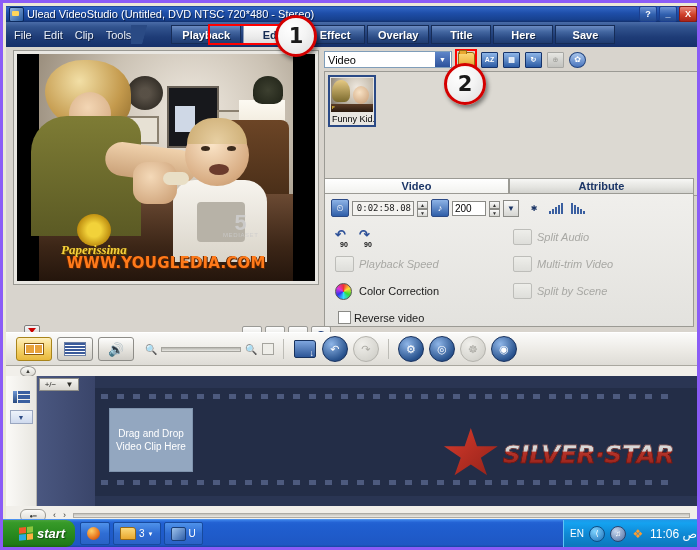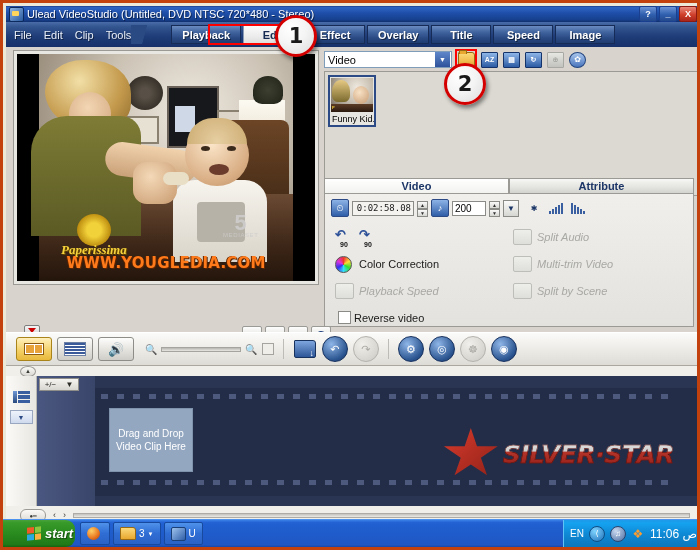--- a/index.html
+++ b/index.html
@@ -6,21 +6,21 @@
   body{
     width:700px;height:550px;overflow:hidden;
     font-family:"Liberation Sans",sans-serif;
     font-size:11px;
     background:#d4d0c8;
     -webkit-font-smoothing:none;
   }
   .app{
     position:absolute;left:0;top:0;width:700px;height:550px;
     box-sizing:border-box;
-    border:3px solid #c2410c;
+    border:3px solid #8b5cf6;
     background:#ece9d8;
     overflow:hidden;
   }
 
   
   .titlebar{
     position:absolute;left:3px;top:3px;width:694px;height:16px;
     background:linear-gradient(to bottom,#1b3f8f 0%,#2f64c4 10%,#1e4ea8 45%,#17418f 85%,#12306d 100%);
     display:flex;align-items:center;
   }
@@ -362,21 +362,21 @@
   
   .taskbar{
     position:absolute;left:0;bottom:0;width:700px;height:27px;
     background:linear-gradient(to bottom,#3a80e8 0%,#2463d4 9%,#205fd0 18%,#1e57c4 92%,#1846a4 100%);
     border-top:1px solid #4d92ef;
     display:flex;align-items:center;
   }
   .startbtn{width:72px;height:27px;
     background:linear-gradient(to bottom,#4aa23c 0%,#379a29 10%,#2b8d20 45%,#1f7a18 90%,#186410 100%);
     border-radius:0 9px 9px 0;
-    display:flex;align-items:center;gap:4px;padding-left:24px;box-sizing:border-box;}
+    display:flex;align-items:center;gap:4px;padding-left:16px;box-sizing:border-box;}
   .start-flag{width:14px;height:13px;display:grid;grid-template-columns:1fr 1fr;grid-template-rows:1fr 1fr;gap:1px;transform:skewY(-6deg);}
   .start-flag i{display:block;}
   .sf1{background:#f05a28;}.sf2{background:#8cc63e;}.sf3{background:#29abe2;}.sf4{background:#fbb040;}
   .start-txt{color:#fff;font-size:13px;font-weight:bold;font-style:italic;
     text-shadow:1px 1px 1px rgba(0,0,0,.45);}
   .qlaunch{display:flex;align-items:center;gap:3px;margin-left:5px;}
   .tbitem{height:21px;display:flex;align-items:center;gap:3px;padding:0 6px;
     background:linear-gradient(to bottom,#4f92ea,#2f6dd4 50%,#2a62c6);
     border:1px solid #174a9e;border-radius:2px;color:#fff;font-size:10px;}
   .ti-fx{width:13px;height:13px;border-radius:50%;
@@ -430,22 +430,22 @@
       <span>Clip</span>
       <span>Tools</span>
     </div>
     <div class="step-slant"></div>
     <div class="steps">
       <div class="step">Playback</div>
       <div class="step active">Edit</div>
       <div class="step">Effect</div>
       <div class="step">Overlay</div>
       <div class="step">Title</div>
-      <div class="step">Speed</div>
-      <div class="step">Image</div>
+      <div class="step">Here</div>
+      <div class="step">Save</div>
     </div>
   </div>
   <div class="hl-edit"></div>
 
   <div class="body">
 
     <div class="preview-wrap">
       <div class="video">
         <div class="vs v-room"></div>
         <div class="vs v-wallart1"></div>
@@ -595,31 +595,31 @@
           <div class="opt-grid">
             <div class="opt-col">
               <div class="opt-item">
                 <div class="oi">
                   <div class="oi-rot">↶<small>90</small></div>
                 </div>
                 <div class="oi">
                   <div class="oi-rot">↷<small>90</small></div>
                 </div>
               </div>
+              <div class="opt-item dis">
+                <div class="oi">
+                    <div class="oi-box dim"></div>
+                  </div>
+                <span>Playback Speed</span>
+              </div>
               <div class="opt-item">
                 <div class="oi">
                     <div class="oi-color"></div>
                   </div>
                 <span>Color Correction</span>
-              </div>
-              <div class="opt-item dis">
-                <div class="oi">
-                    <div class="oi-box dim"></div>
-                  </div>
-                <span>Playback Speed</span>
               </div>
               <div class="opt-item">
                 <div class="chk"></div>
                 <span style="margin-left:-3px">Reverse video</span>
               </div>
             </div>
 
             <div class="opt-col">
               <div class="opt-item dis">
                 <div class="oi">

